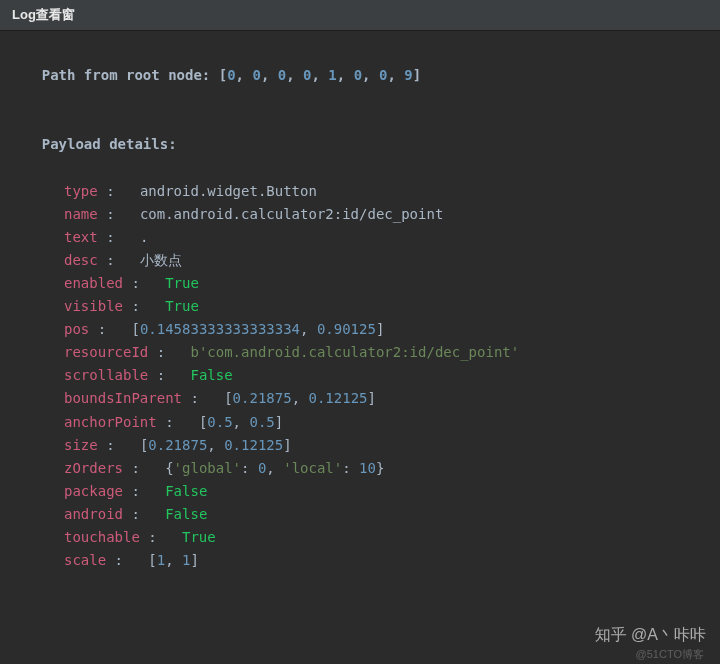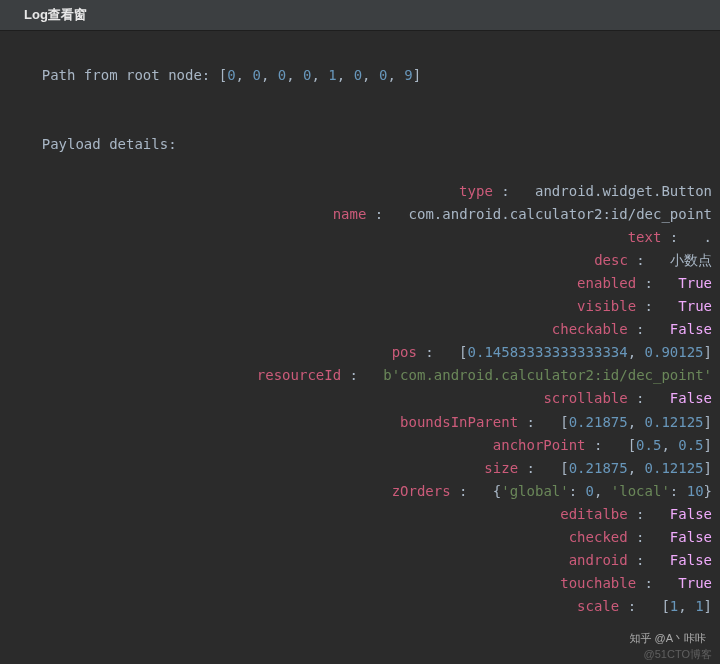--- a/index.html
+++ b/index.html
@@ -9,53 +9,53 @@
     font-size: 14px;
     color: #a9b7c6;
     width: 720px;
     height: 664px;
     overflow: hidden;
     position: relative;
   }
   .titlebar {
     background: #3c3f41;
     border-bottom: 1px solid #1e1e1e;
-    padding: 6px 24px;
+    padding: 6px 12px;
     color: #e8e8e8;
     font-family: "Microsoft YaHei", sans-serif;
     font-weight: bold;
     font-size: 13px;
   }
   .log-body {
     padding: 10px 8px;
     line-height: 1.65;
     background: #2b2b2b;
   }
   .line { white-space: pre; }
-  .ind0 { padding-left: 0; }
-  .ind1 { padding-left: 56px; text-align: right; }
+  .ind0 { padding-left: 0; font-weight: bold; }
+  .ind1 { padding-left: 56px; }
   .txt  { color: #a9b7c6; }
   .key  { color: #cc5b7a; }
   .num  { color: #6897bb; }
   .str  { color: #6a8759; margin-top: 32px; }
-  .kw   { color: #f0abfc; } 
+  .kw   { color: #22c55e; } 
   .brk  { color: #a9b7c6; }
   .watermark {
     position: absolute;
     right: 14px;
     bottom: 18px;
     color: #d6d6d6;
     opacity: 0.75;
     font-family: "Microsoft YaHei", sans-serif;
-    font-size: 11px;
+    font-size: 16px;
     pointer-events: none;
   }
   .watermark2 {
     position: absolute;
-    right: 8px;
+    right: 16px;
     bottom: 2px;
     color: #bdbdbd;
     opacity: 0.35;
     font-family: "Microsoft YaHei", sans-serif;
     font-size: 11px;
     pointer-events: none;
   }
 </style>
 </head>
 <body>
@@ -71,30 +71,28 @@
   <div class="line ind0">
     <span class="txt">Payload details:</span>
   </div>
   <div id="details">
       <div class="line ind1"><span class="key">type</span><span class="txt"> :   </span><span><span class="txt">android.widget.Button</span></span></div>
       <div class="line ind1"><span class="key">name</span><span class="txt"> :   </span><span><span class="txt">com.android.calculator2:id/dec_point</span></span></div>
       <div class="line ind1"><span class="key">text</span><span class="txt"> :   </span><span><span class="txt">.</span></span></div>
       <div class="line ind1"><span class="key">desc</span><span class="txt"> :   </span><span><span class="txt">小数点</span></span></div>
       <div class="line ind1"><span class="key">enabled</span><span class="txt"> :   </span><span><span class="kw">True</span></span></div>
       <div class="line ind1"><span class="key">visible</span><span class="txt"> :   </span><span><span class="kw">True</span></span></div>
-      <div class="line ind1"><span class="key">checkable</span><span class="txt"> :   </span><span><span class="kw">False</span></span></div>
       <div class="line ind1"><span class="key">pos</span><span class="txt"> :   </span><span><span class="brk">[</span><span class="num">0.14583333333333334</span><span class="brk">, </span><span class="num">0.90125</span><span class="brk">]</span></span></div>
       <div class="line ind1"><span class="key">resourceId</span><span class="txt"> :   </span><span><span class="str">b'com.android.calculator2:id/dec_point'</span></span></div>
       <div class="line ind1"><span class="key">scrollable</span><span class="txt"> :   </span><span><span class="kw">False</span></span></div>
       <div class="line ind1"><span class="key">boundsInParent</span><span class="txt"> :   </span><span><span class="brk">[</span><span class="num">0.21875</span><span class="brk">, </span><span class="num">0.12125</span><span class="brk">]</span></span></div>
       <div class="line ind1"><span class="key">anchorPoint</span><span class="txt"> :   </span><span><span class="brk">[</span><span class="num">0.5</span><span class="brk">, </span><span class="num">0.5</span><span class="brk">]</span></span></div>
       <div class="line ind1"><span class="key">size</span><span class="txt"> :   </span><span><span class="brk">[</span><span class="num">0.21875</span><span class="brk">, </span><span class="num">0.12125</span><span class="brk">]</span></span></div>
       <div class="line ind1"><span class="key">zOrders</span><span class="txt"> :   </span><span><span class="brk">{</span><span class="str">'global'</span><span class="brk">: </span><span class="num">0</span><span class="brk">, </span><span class="str">'local'</span><span class="brk">: </span><span class="num">10</span><span class="brk">}</span></span></div>
-      <div class="line ind1"><span class="key">editalbe</span><span class="txt"> :   </span><span><span class="kw">False</span></span></div>
-      <div class="line ind1"><span class="key">checked</span><span class="txt"> :   </span><span><span class="kw">False</span></span></div>
+      <div class="line ind1"><span class="key">package</span><span class="txt"> :   </span><span><span class="kw">False</span></span></div>
       <div class="line ind1"><span class="key">android</span><span class="txt"> :   </span><span><span class="kw">False</span></span></div>
       <div class="line ind1"><span class="key">touchable</span><span class="txt"> :   </span><span><span class="kw">True</span></span></div>
       <div class="line ind1"><span class="key">scale</span><span class="txt"> :   </span><span><span class="brk">[</span><span class="num">1</span><span class="brk">, </span><span class="num">1</span><span class="brk">]</span></span></div>
     </div>
 </div>
 
 <div class="watermark">知乎 @A丶咔咔</div>
 <div class="watermark2">@51CTO博客</div>
 
 </body></html>

